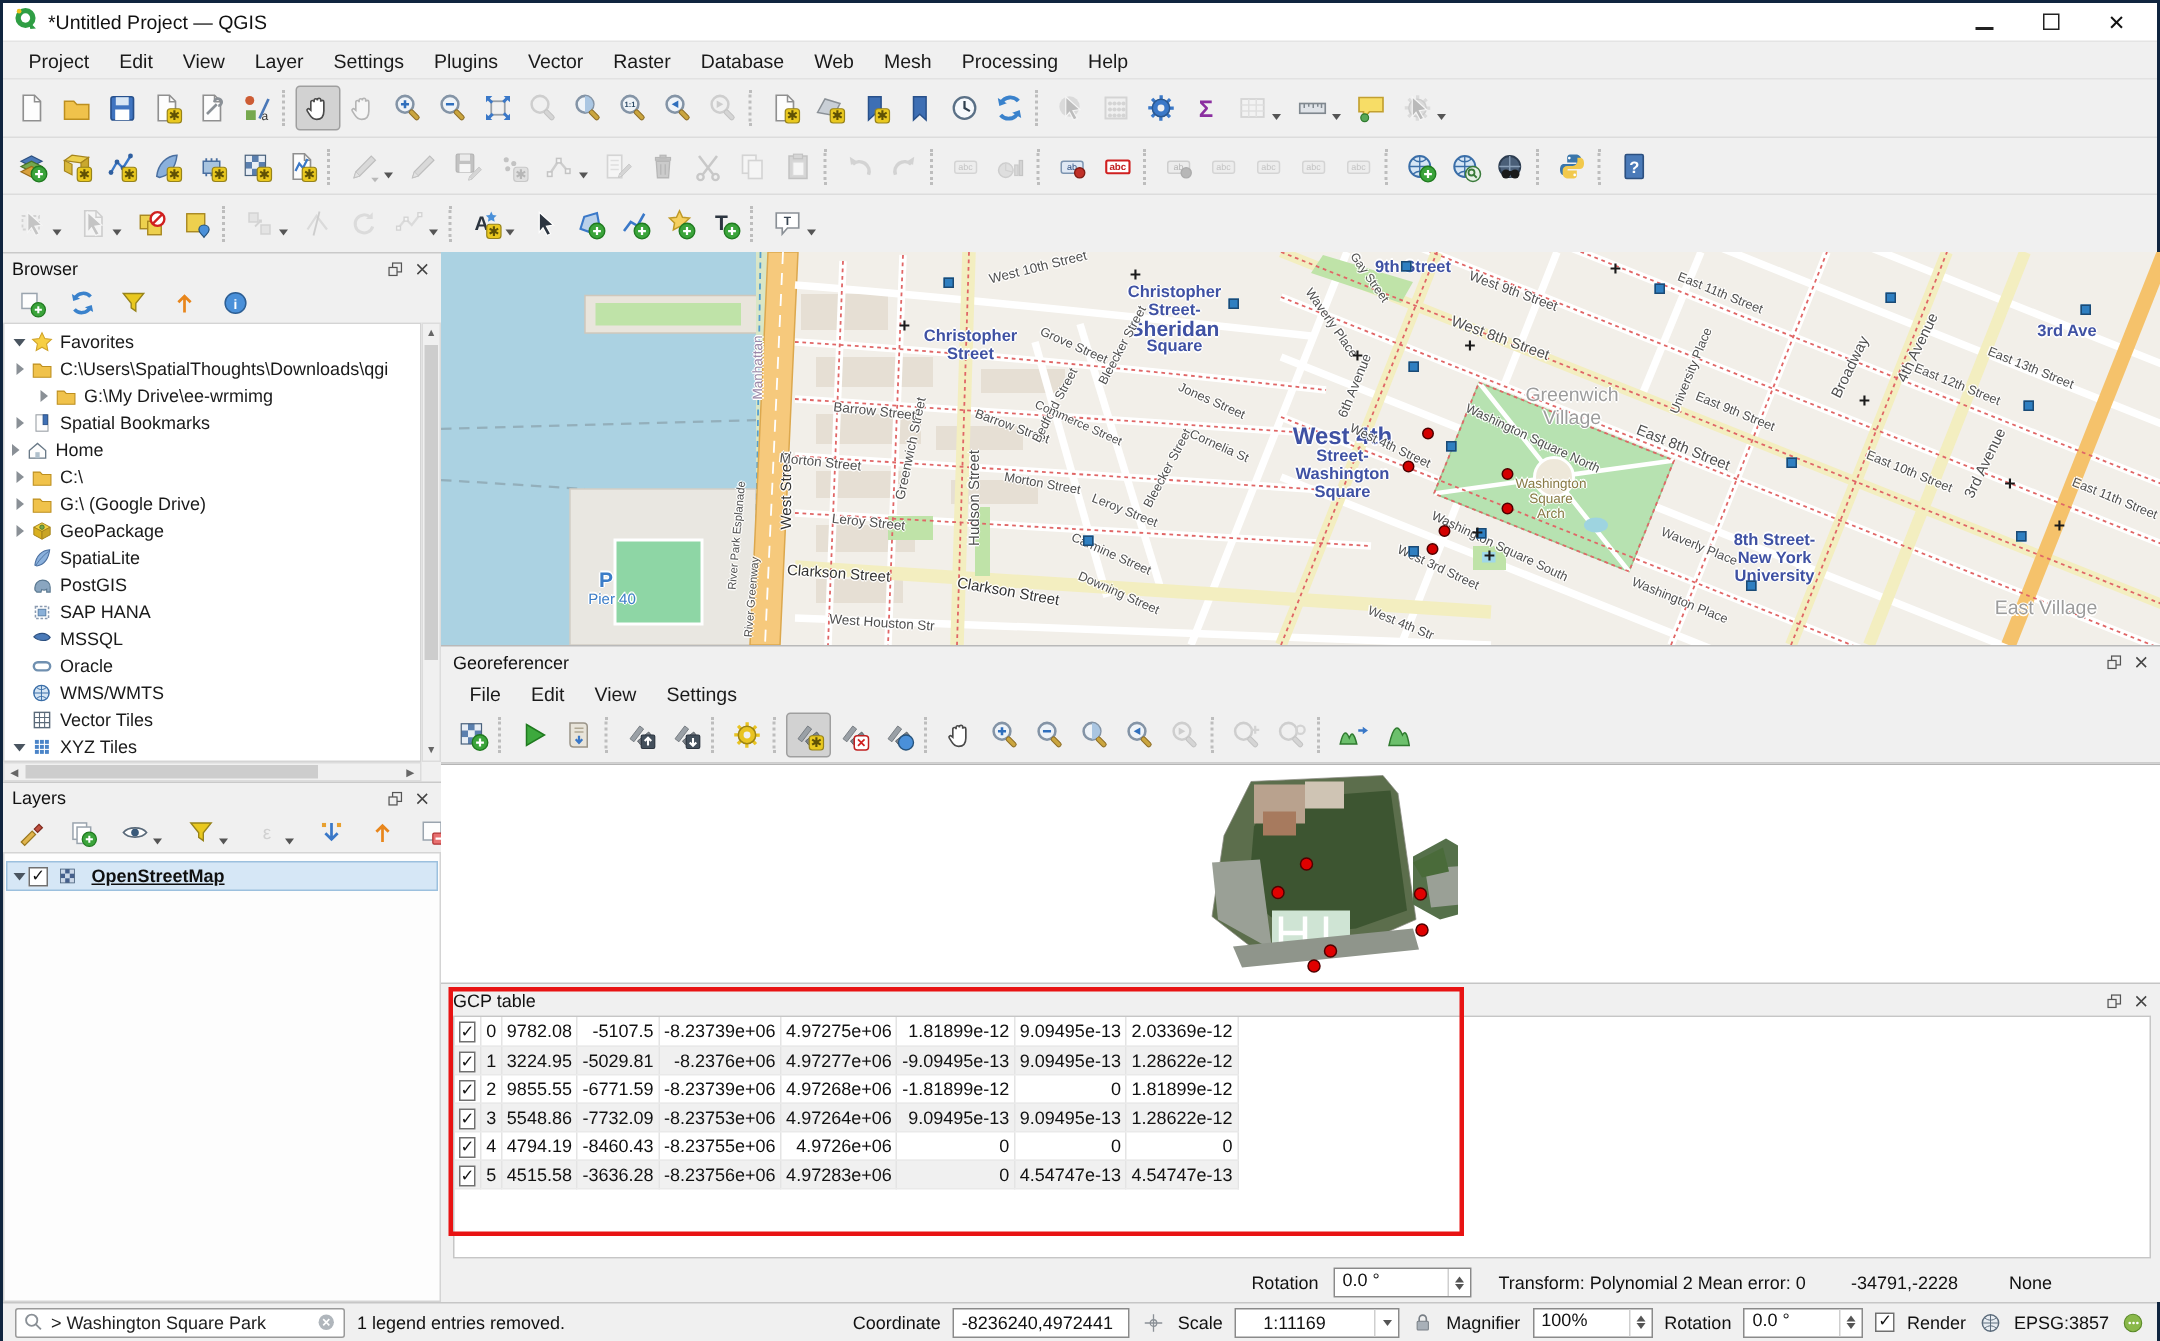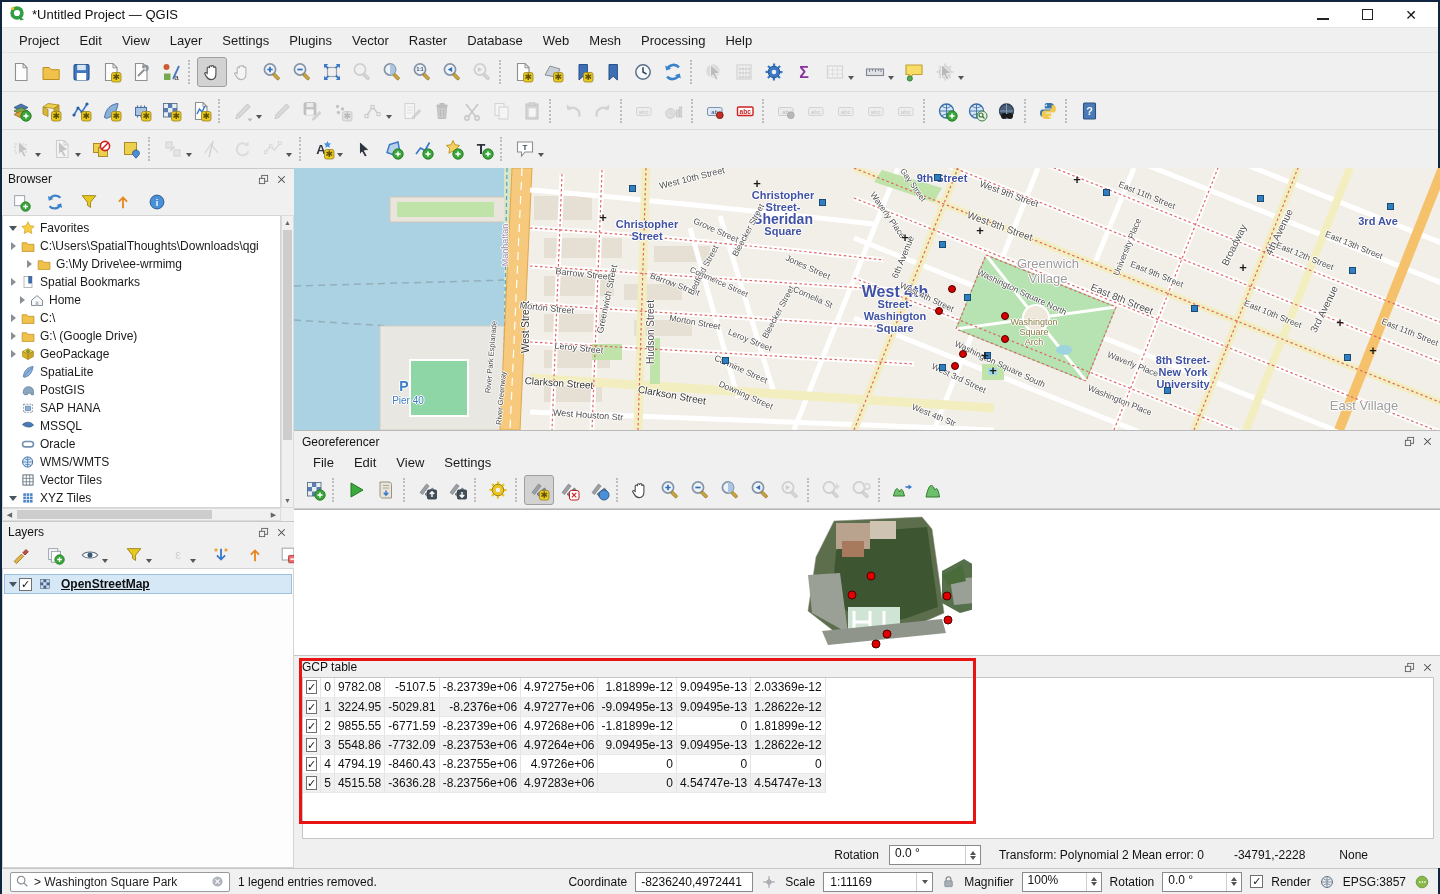--- a/index.html
+++ b/index.html
@@ -81,21 +81,21 @@
 .spin .val{padding:0 5px;font-size:12px;flex:1;text-align:left}
 .spin .arr{width:15px;height:100%;border-left:1px solid #cfcfcf;display:flex;flex-direction:column;align-items:center;justify-content:center;gap:1px}
 .upt{width:0;height:0;border-left:3px solid transparent;border-right:3px solid transparent;border-bottom:4px solid #555}
 .dnt{width:0;height:0;border-left:3px solid transparent;border-right:3px solid transparent;border-top:4px solid #555}
 
 #statusbar{position:absolute;left:0;right:0;top:866px;height:26px;background:#f0f0f0;border-top:1px solid #c6c6c6;display:flex;align-items:center;font-size:12px;color:#111;padding:0 8px;gap:8px}
 #search-box{width:220px;height:20px;background:#fff;border:1px solid #9a9a9a;border-radius:2px;display:flex;align-items:center;padding:0 4px;gap:4px}
 #search-box .txt{flex:1;font-size:12px;color:#222;white-space:nowrap;overflow:hidden}
 .ibox{background:#fff;border:1px solid #8a8a8a;height:20px;display:flex;align-items:center;padding:0 5px;font-size:12px}
 .combo{display:flex;align-items:center;background:#fff;border:1px solid #8a8a8a;height:20px}
-.combo .val{padding:0 6px;flex:1}
+.combo .val{padding:0 18px;flex:1}
 .combo .cb{width:16px;height:100%;border-left:1px solid #cfcfcf;display:flex;align-items:center;justify-content:center}
 </style>
 </head>
 <body>
 
 <div class="window">
 
   <div id="titlebar">
     <span id="qgis-logo"><svg width="18" height="18" viewBox="0 0 22 22" class="">
           <circle cx="11" cy="11" r="8.2" fill="#2f9e44"></circle>
@@ -1011,21 +1011,21 @@
             <span class="tri-r"></span>
           </span>
           <span class="ticn">
             <svg width="16" height="16" viewBox="0 0 22 22" class="">
               <rect x="5.5" y="3.5" width="11" height="15" fill="#fdfdfd" stroke="#9aa0a6" stroke-width="1"></rect>
               <rect x="12" y="3.5" width="4" height="9" fill="#3e6fb4" stroke="#28508a" stroke-width="0.8"></rect>
             </svg>
           </span>
           <span>Spatial Bookmarks</span>
         </div>
-        <div class="trow" style="padding-left: 13px;">
+        <div class="trow" style="padding-left: 1px;">
           <span class="tarr">
             <span class="tri-r"></span>
           </span>
           <span class="ticn">
             <svg width="16" height="16" viewBox="0 0 22 22" class="">
               <path d="M3.5 11.5 L11 5 l7.5 6.5 V18.5 h-15 z" fill="#fdfdfd" stroke="#6a7a88" stroke-width="1.2"></path>
               <rect x="9" y="13" width="4" height="5.5" fill="#b0c0cc"></rect>
             </svg>
           </span>
           <span>Home</span>

